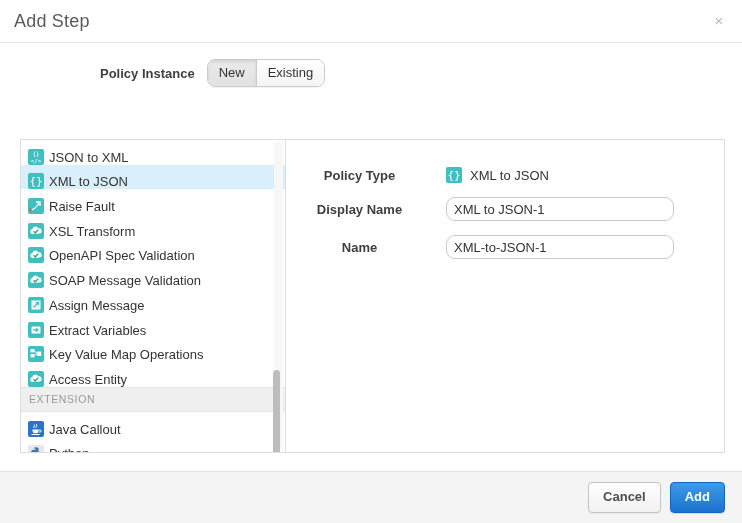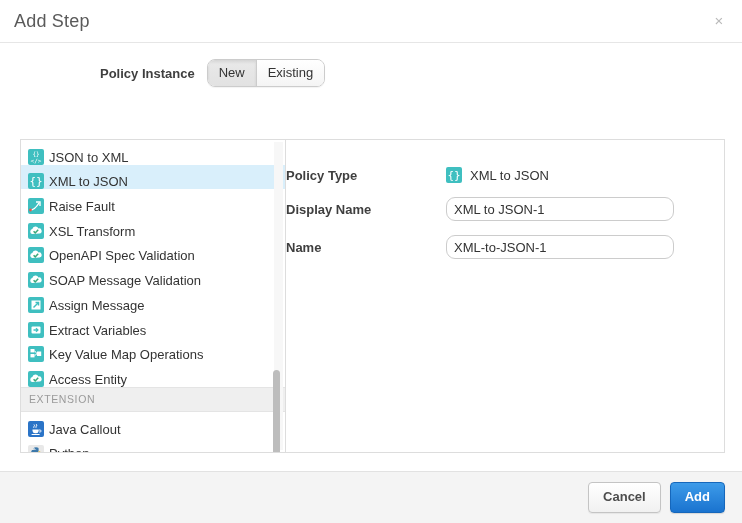--- a/index.html
+++ b/index.html
@@ -203,21 +203,21 @@
     overflow: hidden;
   }
   .form-row {
     display: flex;
     align-items: center;
     margin-bottom: 14px;
   }
   .form-label {
     width: 160px;
     min-width: 160px;
-    text-align: left;
+    text-align: center;
     padding-right: 13px;
     font-size: 13px;
     font-weight: bold;
     color: #3f3f3f;
     box-sizing: border-box;
   }
   .policy-type-value {
     display: flex;
     align-items: center;
     font-size: 13px;

